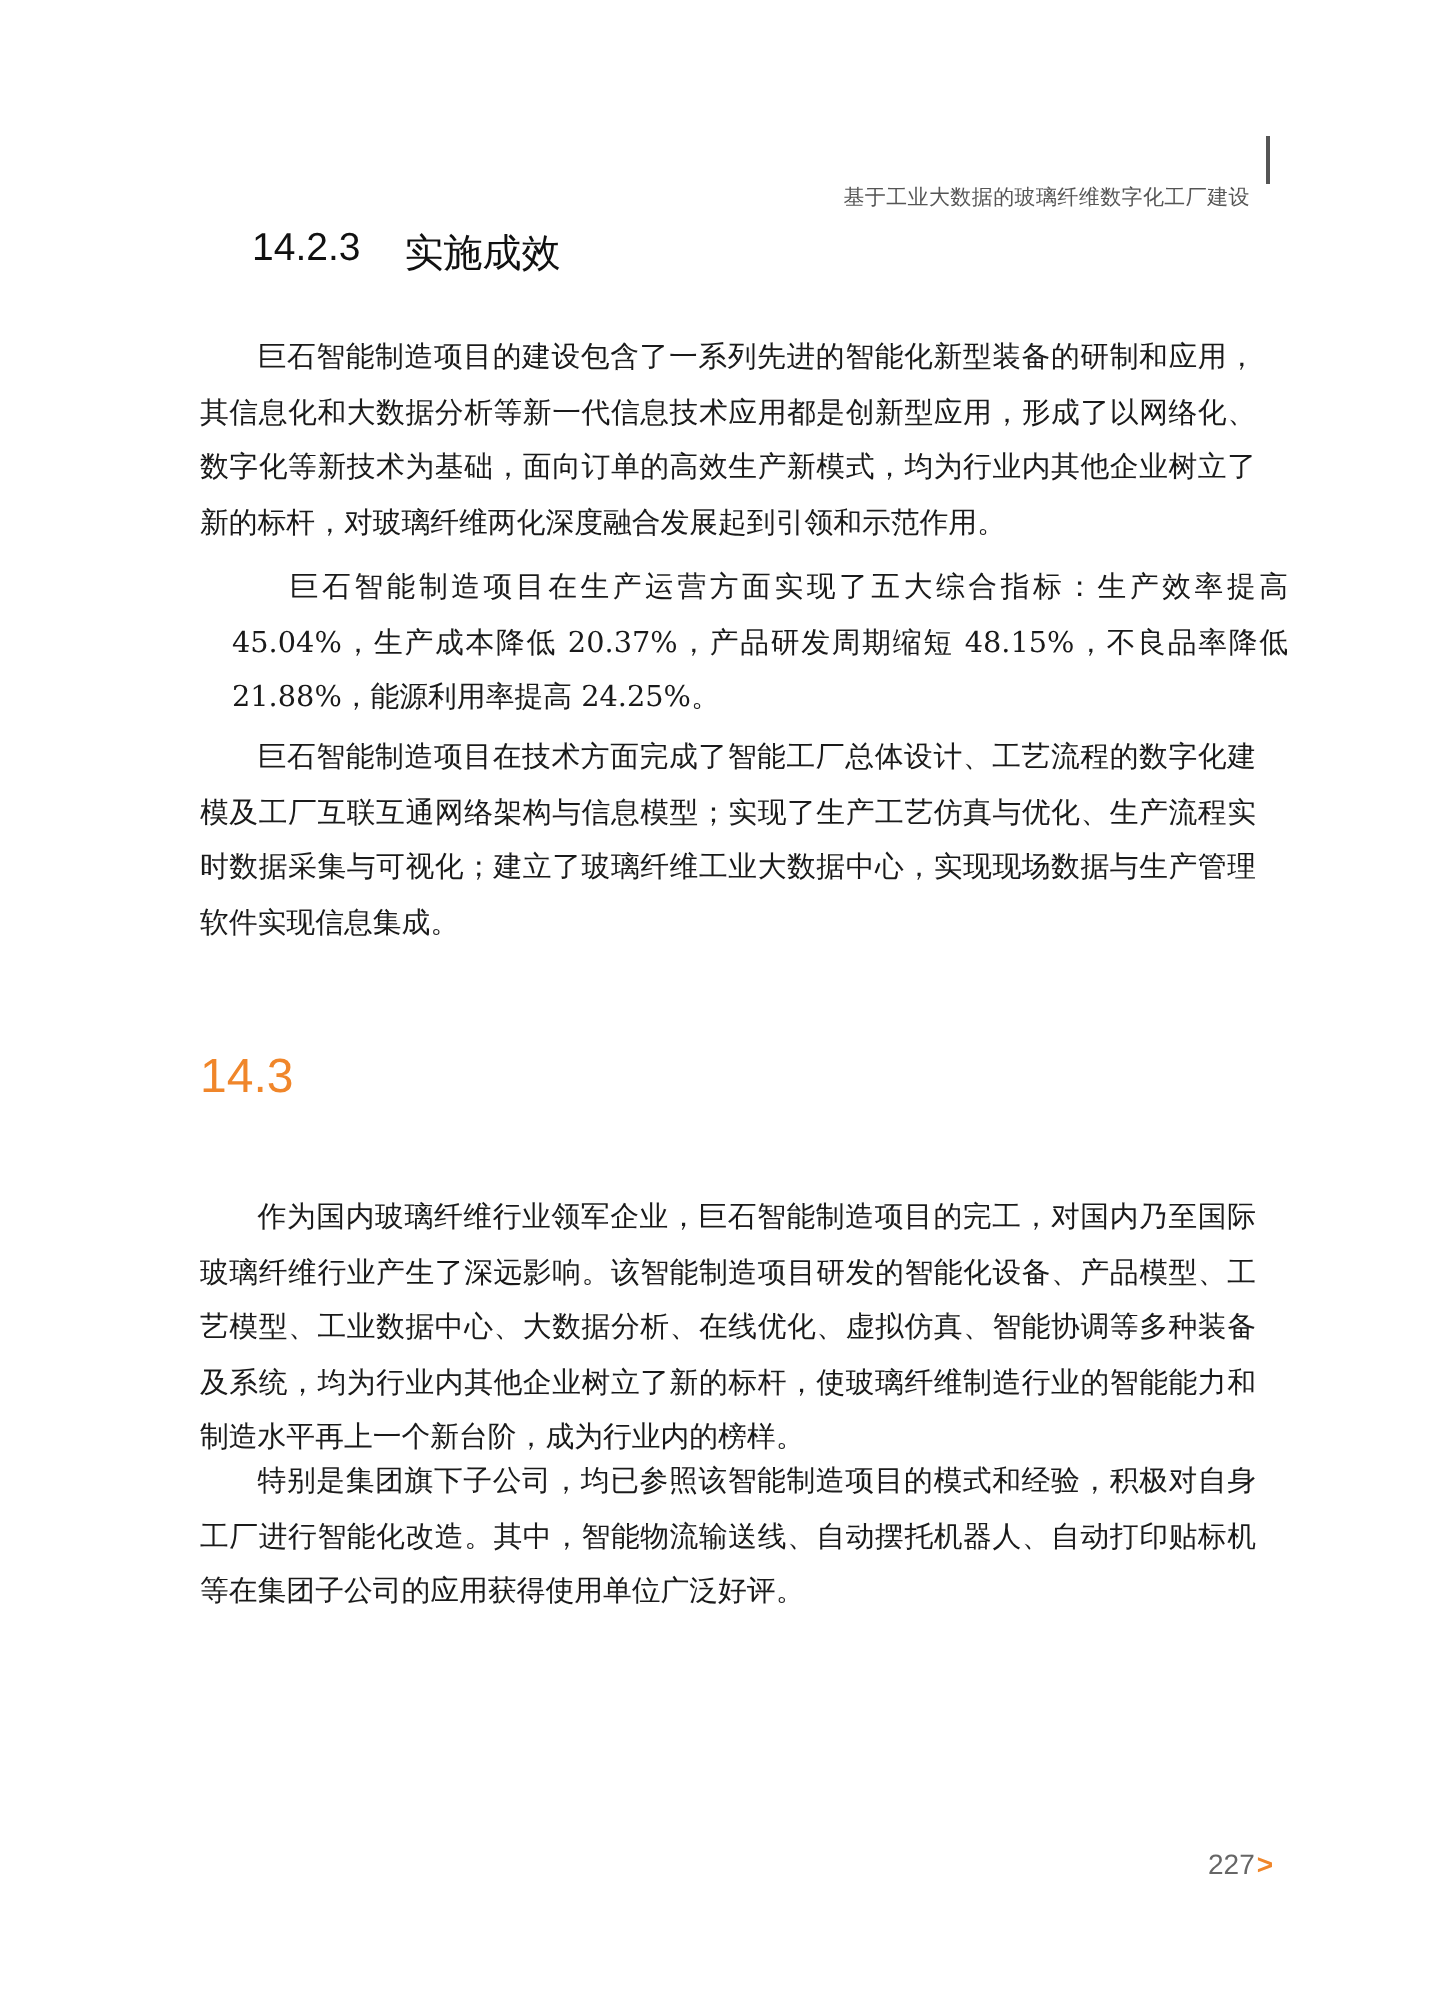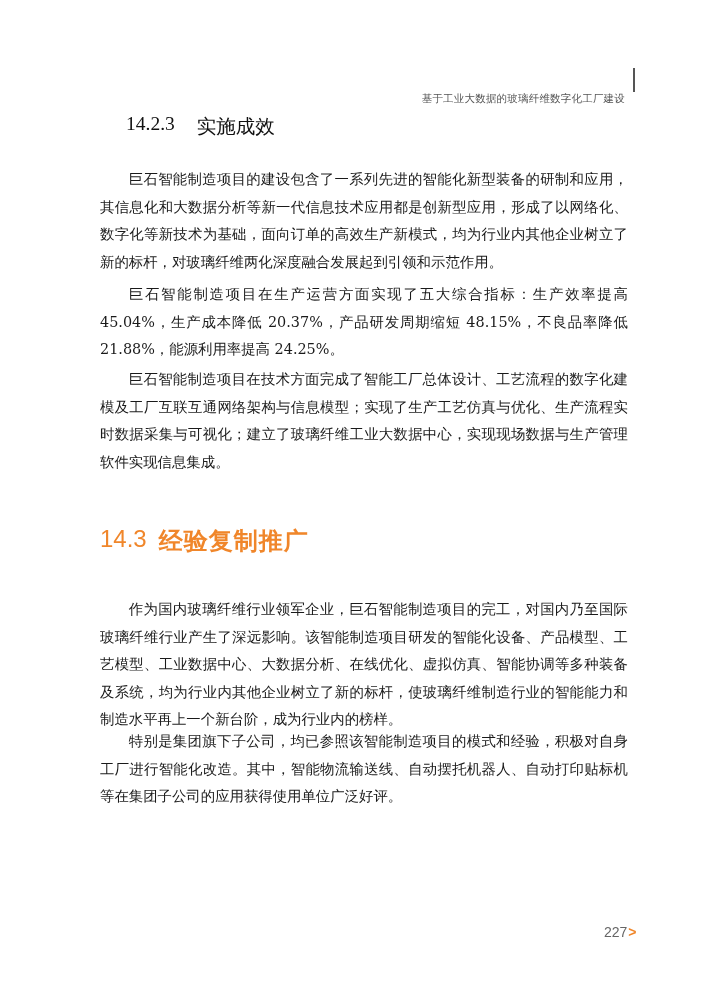--- a/index.html
+++ b/index.html
@@ -33,21 +33,21 @@
   }
   .running-header-bar {
     width: 2px;
     height: 24px;
     background: #555555;
   }
   .h3 {
     position: absolute;
     left: 126px;
     top: 113px;
-    font-family: Liberation Serif, serif;
+    font-family: Liberation Sans, sans-serif;
     font-size: 19.5px;
     color: #111111;
     display: flex;
     gap: 22px;
     white-space: nowrap;
   }
   .h2 {
     position: absolute;
     left: 100px;
     top: 525px;
@@ -68,21 +68,21 @@
     left: 100px;
     width: 528px;
     font-size: 14.4px;
     line-height: 27.5px;
     text-align: justify;
     text-indent: 2em;
     margin: 0;
     color: #1a1a1a;
   }
   .p1 { top: 166px; }
-  .p2 { top: 281px; }
+  .p2 { top: 281px; margin-left: 16px; }
   .p3 { top: 366px; }
   .p4 { top: 596px; }
   .p5 { top: 728px; }
   .page-number {
     position: absolute;
     top: 924px;
     left: 604px;
     font-family: "Liberation Sans", "DejaVu Sans", sans-serif;
     font-size: 14px;
     color: #666666;
@@ -108,21 +108,20 @@
   <span>14.2.3</span>
   <span>实施成效</span>
 </div>
 
 <p class="para p1">巨石智能制造项目的建设包含了一系列先进的智能化新型装备的研制和应用，其信息化和大数据分析等新一代信息技术应用都是创新型应用，形成了以网络化、数字化等新技术为基础，面向订单的高效生产新模式，均为行业内其他企业树立了新的标杆，对玻璃纤维两化深度融合发展起到引领和示范作用。</p>
 <p class="para p2">巨石智能制造项目在生产运营方面实现了五大综合指标：生产效率提高 45.04%，生产成本降低 20.37%，产品研发周期缩短 48.15%，不良品率降低 21.88%，能源利用率提高 24.25%。</p>
 <p class="para p3">巨石智能制造项目在技术方面完成了智能工厂总体设计、工艺流程的数字化建模及工厂互联互通网络架构与信息模型；实现了生产工艺仿真与优化、生产流程实时数据采集与可视化；建立了玻璃纤维工业大数据中心，实现现场数据与生产管理软件实现信息集成。</p>
 
 <div class="h2">
   <span>14.3</span>
-  <span class="title">经验复制推广</span>
 </div>
 
 <p class="para p4">作为国内玻璃纤维行业领军企业，巨石智能制造项目的完工，对国内乃至国际玻璃纤维行业产生了深远影响。该智能制造项目研发的智能化设备、产品模型、工艺模型、工业数据中心、大数据分析、在线优化、虚拟仿真、智能协调等多种装备及系统，均为行业内其他企业树立了新的标杆，使玻璃纤维制造行业的智能能力和制造水平再上一个新台阶，成为行业内的榜样。</p>
 <p class="para p5">特别是集团旗下子公司，均已参照该智能制造项目的模式和经验，积极对自身工厂进行智能化改造。其中，智能物流输送线、自动摆托机器人、自动打印贴标机等在集团子公司的应用获得使用单位广泛好评。</p>
 
 <div class="page-number">
   <span>227</span>
   <span class="page-arrow">&gt;</span>
 </div>
 

